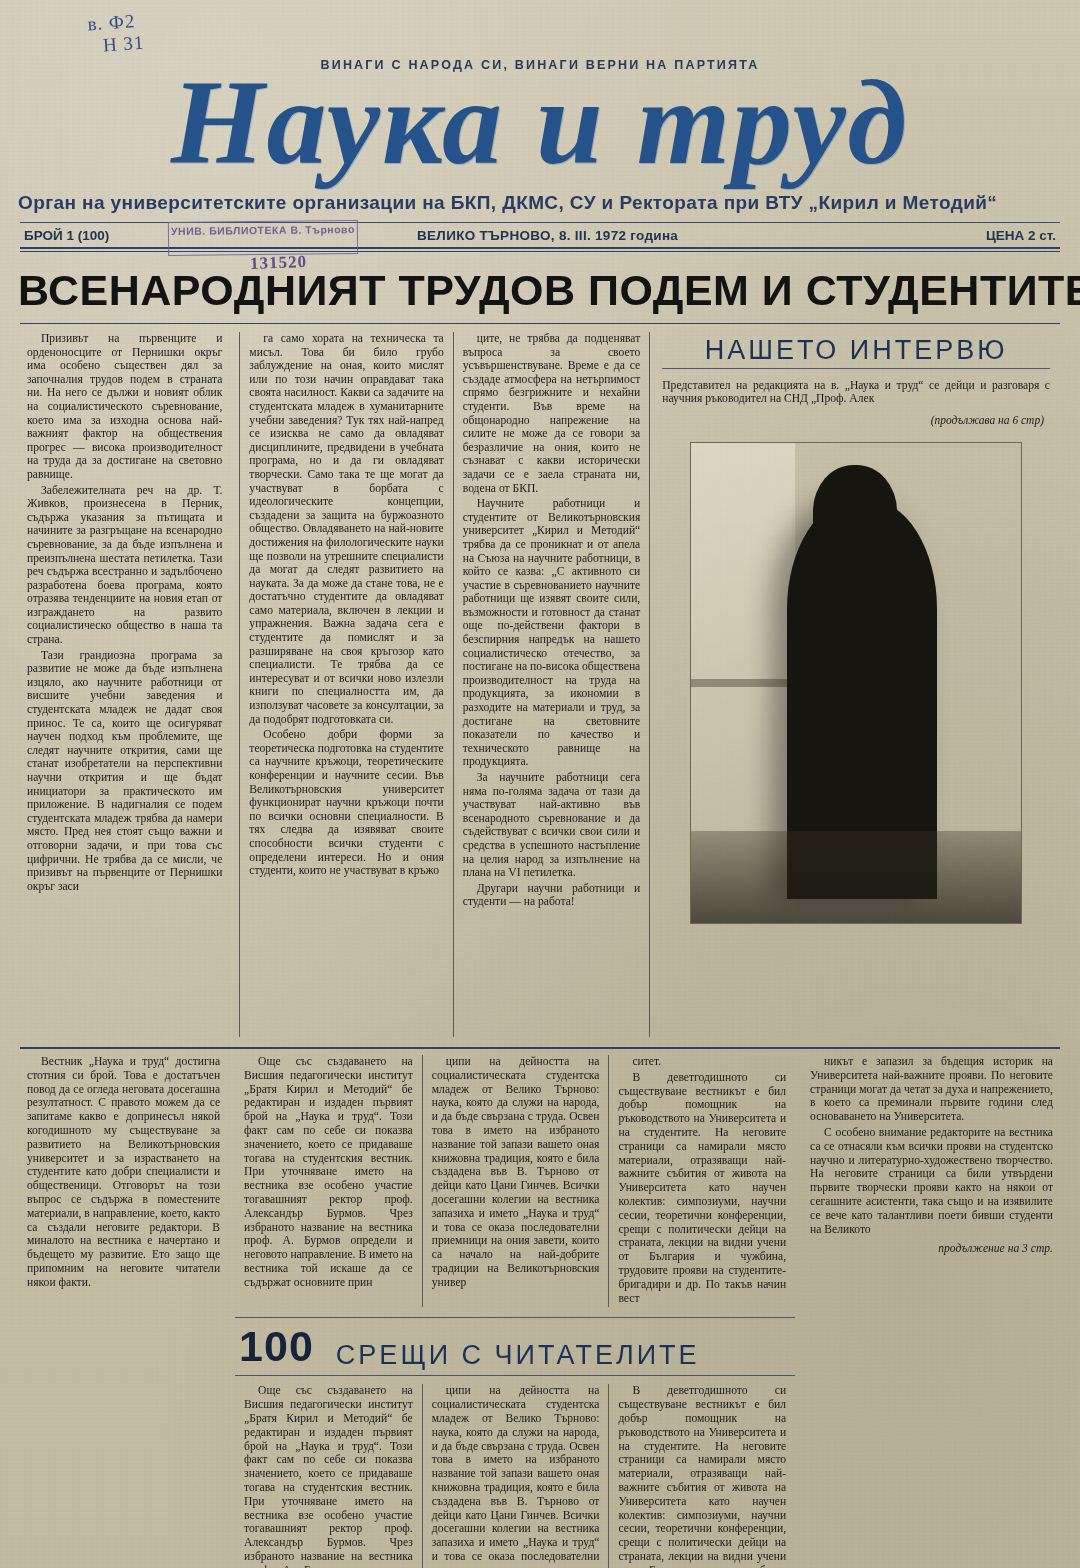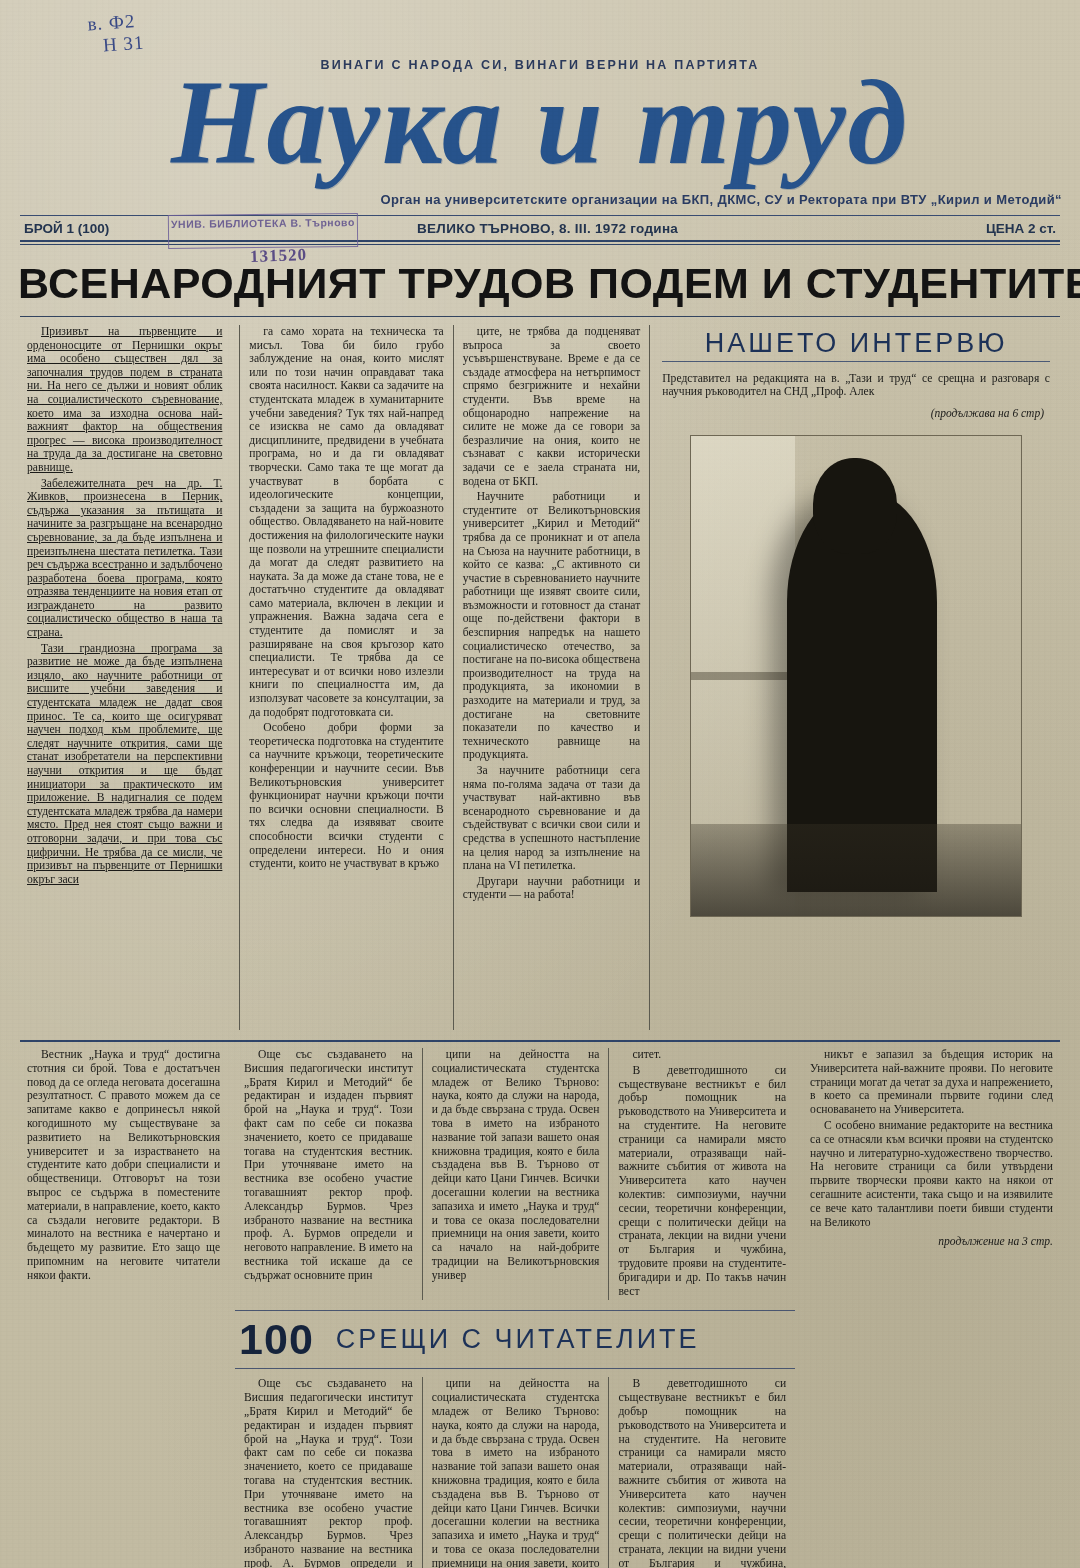--- a/index.html
+++ b/index.html
@@ -65,23 +65,23 @@
     font-style: italic;
     font-weight: bold;
     font-size: 120px;
     line-height: 0.95;
     color: #27538c;
     letter-spacing: 2px;
     margin-top: -6px;
     text-shadow: 1px 1px 0 rgba(40,70,120,0.25);
   }
   .subtitle {
-    text-align: right;
-    font-family: "Liberation Sans", sans-serif;
-    font-size: 13px;
+    text-align: left;
+    font-family: "Liberation Sans", sans-serif;
+    font-size: 19px;
     color: #2a3c63;
     letter-spacing: 0.4px;
     margin-top: 12px;
     font-weight: 600;
   }
   .rule-top {
     border-top: 1.5px solid #3a4d72;
     margin: 8px 2px 0 2px;
   }
   .issueline {
@@ -158,21 +158,21 @@
   .col {
     box-sizing: border-box;
     padding: 0 9px;
     font-size: 11.6px;
     line-height: 13.6px;
     text-align: justify;
     hyphens: auto;
     color: #1b1b19;
   }
   .col + .col { border-left: 1px solid #5c5b50; }
-  .c1 { width: 215px; text-decoration: underline; }
+  .c1 { width: 215px; }
   .c2 { width: 215px; margin-left: 8px; }
   .c3 { width: 198px; }
   .c4 { width: 416px; border-left: 1px solid #5c5b50; padding: 0 12px; }
   .col p { margin: 0 0 2px 0; text-indent: 14px; }
   .col p.first { text-indent: 14px; }
 
   .interview-title {
     text-align: center;
     font-family: "Liberation Sans", sans-serif;
     font-size: 27px;
@@ -276,21 +276,21 @@
     line-height: 13.8px;
     text-align: justify;
   }
   .l1 { width: 212px; }
   .l2 { width: 190px; }
   .l5 { width: 262px; }
   .lcol p { margin: 0 0 2px 0; text-indent: 14px; }
 
   .section100 {
     display: flex;
-    align-items: center;
+    align-items: flex-end;
     gap: 22px;
     border-top: 1px solid #4a5670;
     border-bottom: 1px solid #4a5670;
     margin: 10px 0 8px 0;
     padding: 4px 0 4px 4px;
   }
   .num100 {
     font-family: "Liberation Sans", sans-serif;
     font-weight: bold;
     font-size: 43px;
@@ -382,21 +382,21 @@
       <p>ците, не трябва да подценяват въпроса за своето усъвършенствуване. Време е да се създаде атмосфера на нетърпимост спрямо безгрижните и нехайни студенти. Във време на общонародно напрежение на силите не може да се говори за безразличие на ония, които не съзнават с какви исторически задачи се е заела страната ни, водена от БКП.</p>
       <p>Научните работници и студентите от Великотърновския университет „Кирил и Методий“ трябва да се проникнат и от апела на Съюза на научните работници, в който се казва: „С активното си участие в съревнованието научните работници ще изявят своите сили, възможности и готовност да станат още по-действени фактори в безспирния напредък на нашето социалистическо отечество, за постигане на по-висока обществена производителност на труда на продукцията, за икономии в разходите на материали и труд, за достигане на световните показатели по качество и техническото равнище на продукцията.</p>
       <p>За научните работници сега няма по-голяма задача от тази да участвуват най-активно във всенародното съревнование и да съдействуват с всички свои сили и средства в успешното настъпление на целия народ за изпълнение на плана на VI петилетка.</p>
       <p>Другари научни работници и студенти — на работа!</p>
     </div>
 
     <div class="col c4">
       <div class="interview-title">НАШЕТО ИНТЕРВЮ</div>
       <div class="interview-rule"></div>
       <div class="interview-cols">
-        <div>Представител на редакцията на в. „Тази и труд“ се срещна и разговаря с научния ръководител на СНД „Проф. Алек</div>
+        <div>Представител на редакцията на в. „Наука и труд“ се дейци и разговаря с научния ръководител на СНД „Проф. Алек</div>
       </div>
       <div class="cont-note">(продължава на 6 стр)</div>
 
       <div class="photo">
         <div class="win"></div>
         <div class="winbar"></div>
         <div class="silhouette"></div>
         <div class="floor"></div>
       </div>
     </div>

